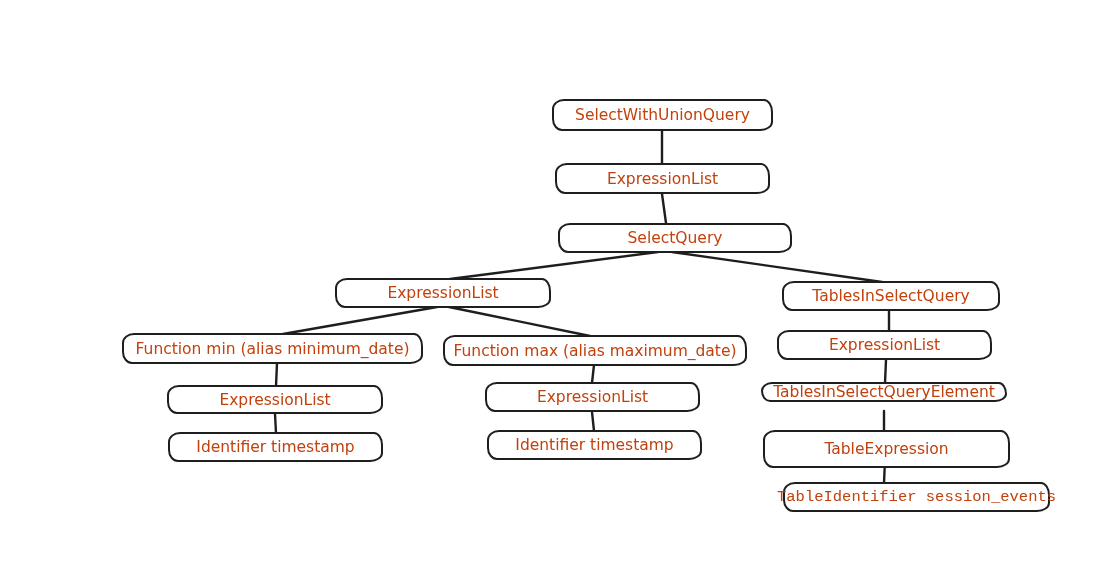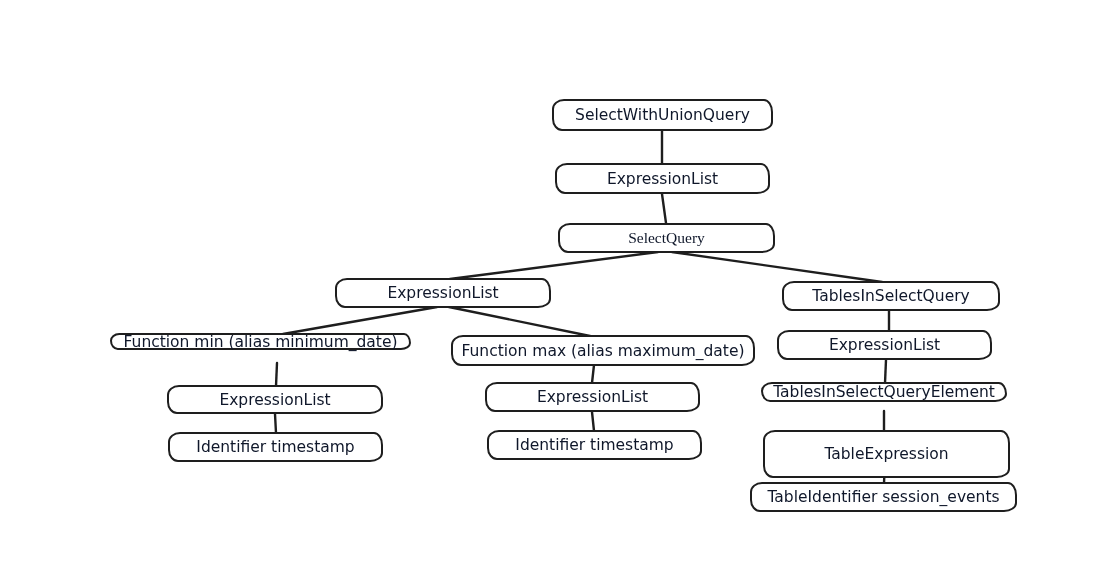--- a/index.html
+++ b/index.html
@@ -29,21 +29,21 @@
   }
   .node {
     position: absolute;
     box-sizing: border-box;
     background: #ffffff;
     border: 2.4px solid #1e1e1e;
     border-radius: 12px 9px 13px 10px / 10px 13px 9px 12px;
     display: flex;
     align-items: center;
     justify-content: center;
-    color: #0f172a;
+    color: #c2410c;
     font-size: 15.5px;
     white-space: nowrap;
     z-index: 2;
   }
   .node span { display: inline-block; }
 </style>
 </head>
 <body>
 
 <div class="canvas">
@@ -66,37 +66,37 @@
   </svg>
 
   <div class="node" style="left:552px; top:99px; width:221px; height:32px;">
     <span>SelectWithUnionQuery</span>
   </div>
 
   <div class="node" style="left:555px; top:163px; width:215px; height:31px;">
     <span>ExpressionList</span>
   </div>
 
-  <div class="node" style="left:558px; top:223px; width:217px; height:30px;font-family:Liberation Serif, serif;">
+  <div class="node" style="left:558px; top:223px; width:234px; height:30px;">
     <span>SelectQuery</span>
   </div>
 
   <div class="node" style="left:335px; top:278px; width:216px; height:30px;">
     <span>ExpressionList</span>
   </div>
 
   <div class="node" style="left:775px; top:281px; width:218px; height:30px;margin-left:7px;">
     <span>TablesInSelectQuery</span>
   </div>
 
-  <div class="node" style="left:110px; top:333px; width:301px; height:17px;">
+  <div class="node" style="left:122px; top:333px; width:301px; height:31px;">
     <span>Function min (alias minimum_date)</span>
   </div>
 
-  <div class="node" style="left:443px; top:335px; width:304px; height:31px;margin-left:8px;">
+  <div class="node" style="left:443px; top:335px; width:304px; height:31px;">
     <span>Function max (alias maximum_date)</span>
   </div>
 
   <div class="node" style="left:777px; top:330px; width:215px; height:30px;">
     <span>ExpressionList</span>
   </div>
 
   <div class="node" style="left:167px; top:385px; width:216px; height:29px;">
     <span>ExpressionList</span>
   </div>
@@ -110,21 +110,21 @@
   </div>
 
   <div class="node" style="left:168px; top:432px; width:215px; height:30px;">
     <span>Identifier timestamp</span>
   </div>
 
   <div class="node" style="left:487px; top:430px; width:215px; height:30px;">
     <span>Identifier timestamp</span>
   </div>
 
-  <div class="node" style="left:763px; top:430px; width:247px; height:48px;">
+  <div class="node" style="left:763px; top:430px; width:247px; height:38px;">
     <span>TableExpression</span>
   </div>
 
-  <div class="node" style="left:750px; top:482px; width:267px; height:30px;">
+  <div class="node" style="left:783px; top:482px; width:267px; height:30px;font-family:Liberation Mono, monospace;">
     <span>TableIdentifier session_events</span>
   </div>
 
 </div>
 
 </body></html>

